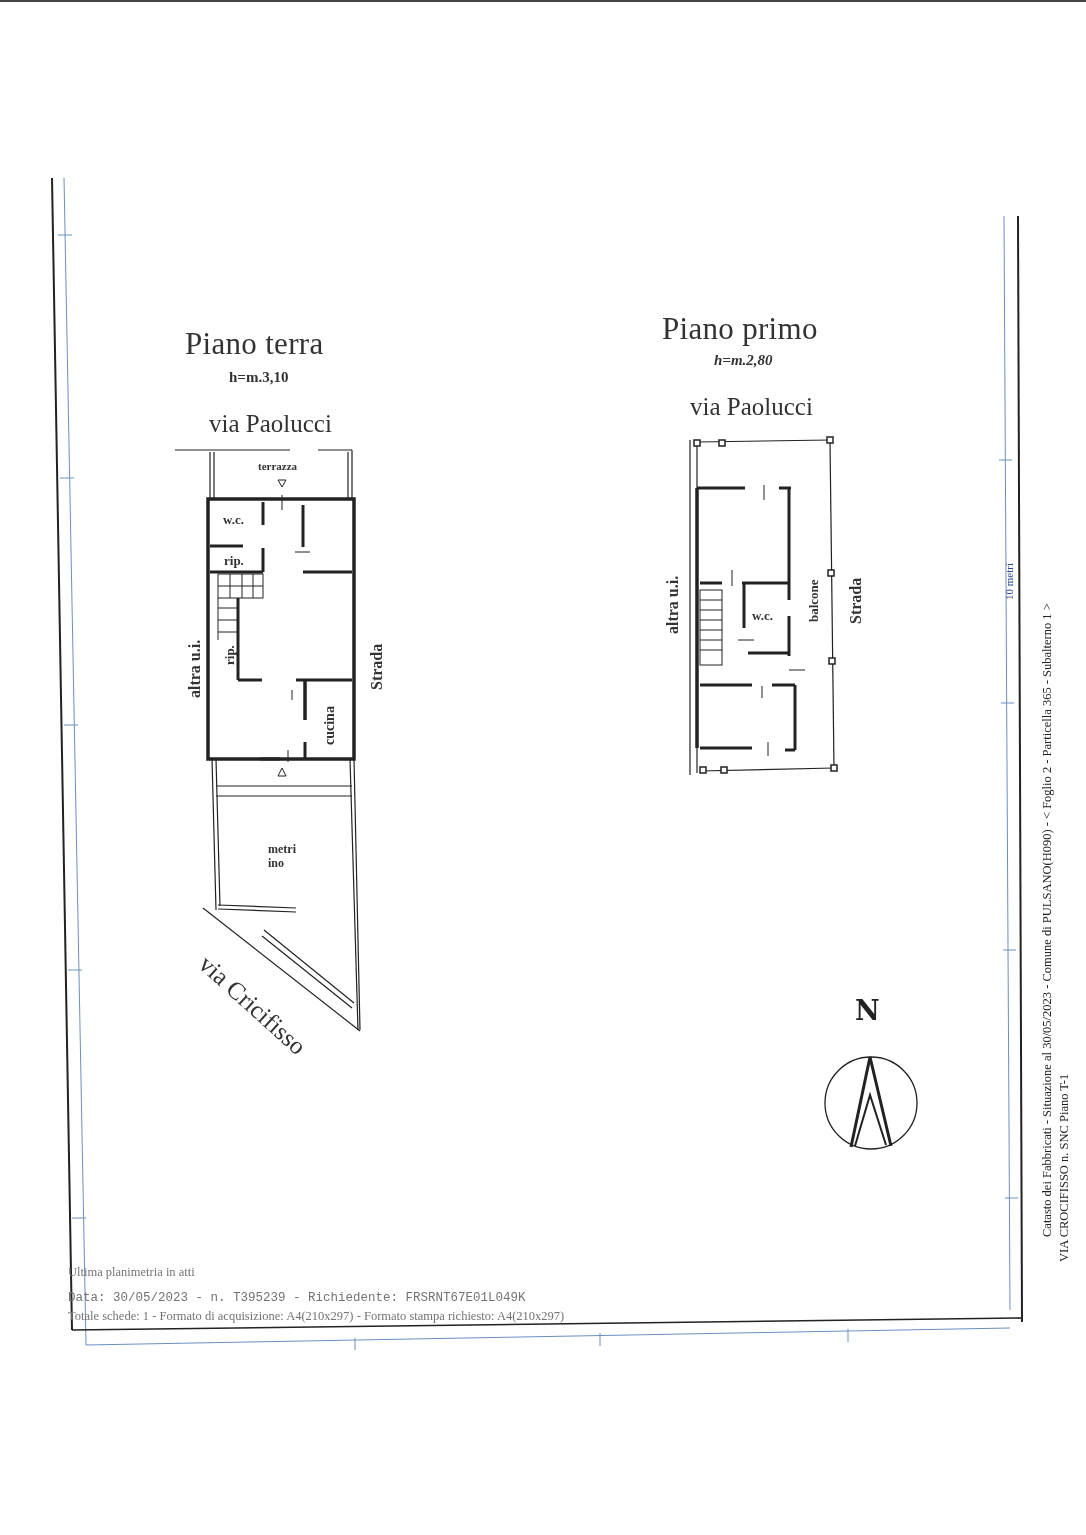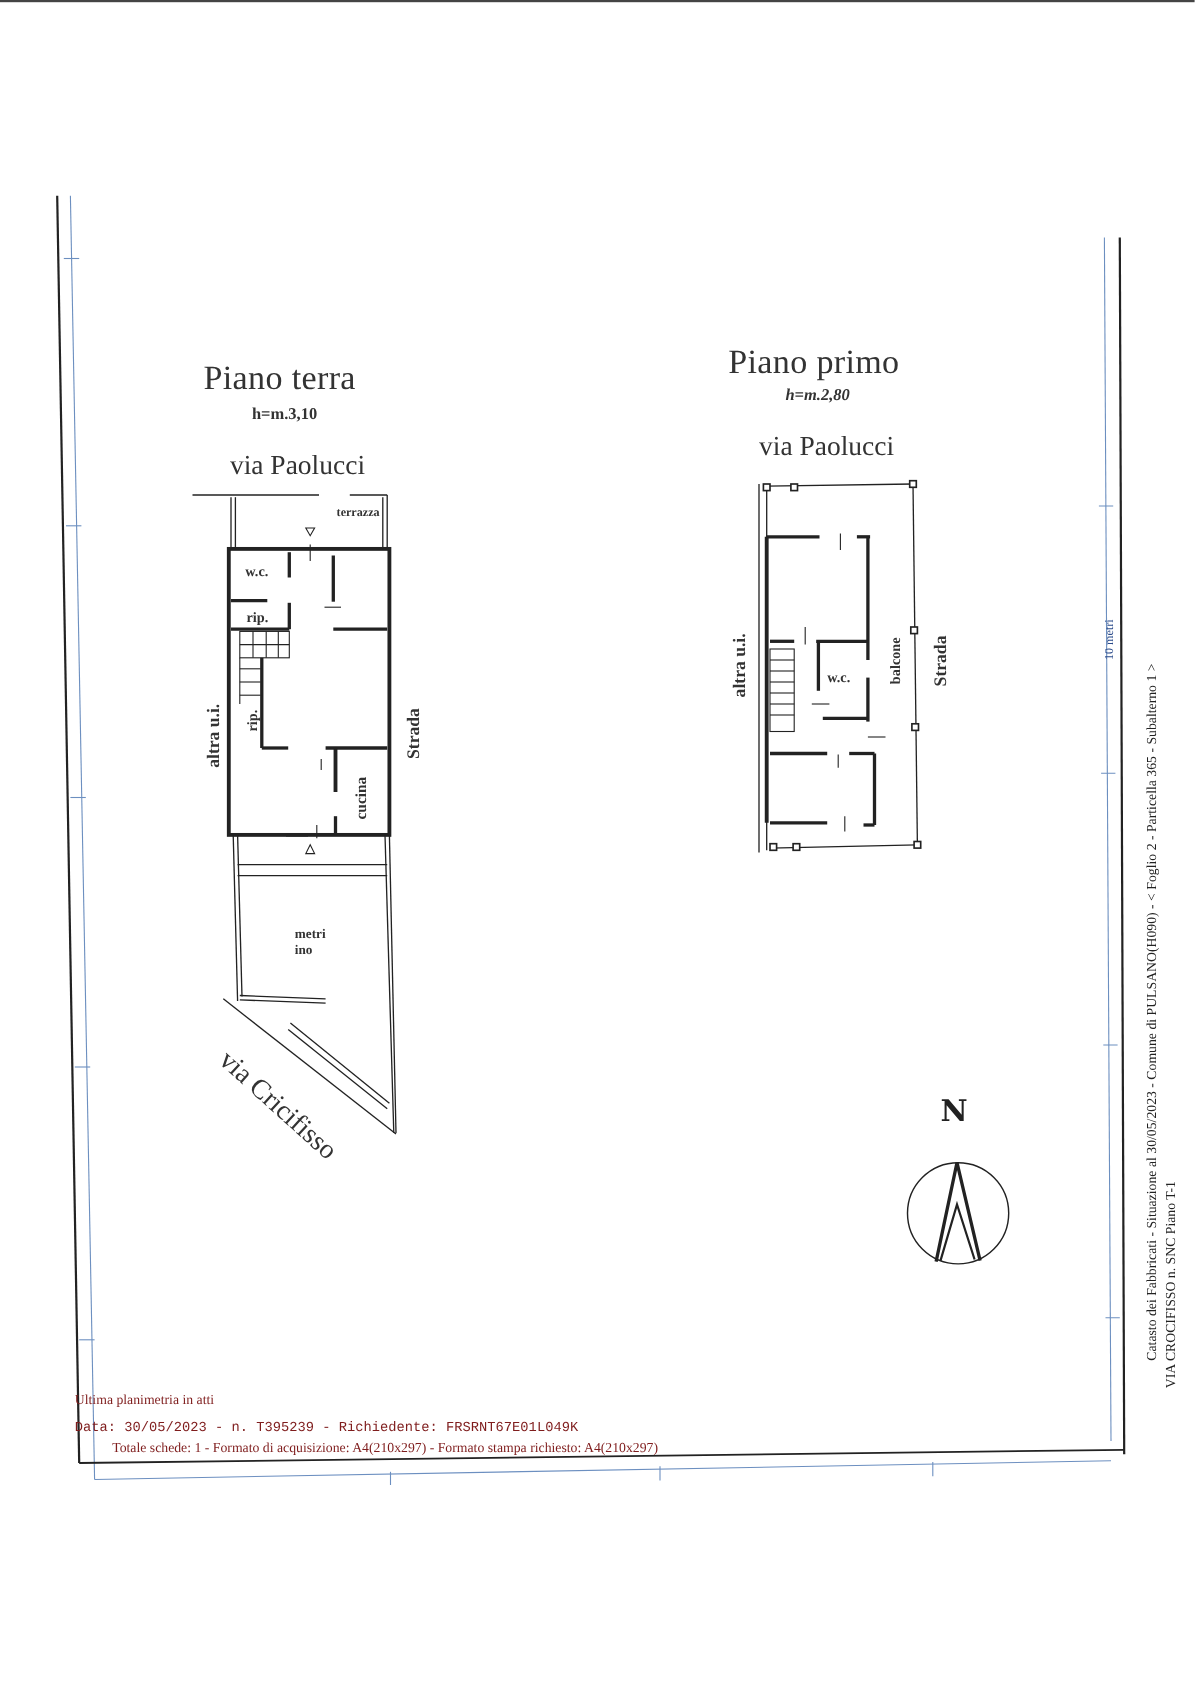--- a/index.html
+++ b/index.html
@@ -6,21 +6,21 @@
   body { width: 1086px; height: 1535px; position: relative; overflow: hidden; font-family: "DejaVu Serif", serif; color: #222; }
   .top-line { position: absolute; left: 0; top: 0; width: 1086px; height: 2px; background: #444; }
   svg.plan { position: absolute; left: 0; top: 0; }
   .lbl { position: absolute; font-family: "Liberation Serif", "DejaVu Serif", serif; color: #333; white-space: nowrap; }
   .title { font-size: 31px; letter-spacing: 0.3px; text-align: center; }
   .height { font-size: 15px; font-weight: bold; }
   .street { font-size: 25px; }
   .room { font-size: 13px; font-weight: bold; }
   .side { font-size: 16px; font-weight: bold; }
   .vert { transform-origin: left top; transform: rotate(-90deg); }
-  .footer { position: absolute; left: 68px; font-family: "Liberation Serif", serif; font-size: 12.5px; color: #7f1d1d; white-space: nowrap; }
+  .footer { position: absolute; left: 68px; font-family: "Liberation Serif", serif; font-size: 12.5px; color: #737373; white-space: nowrap; }
   .sidenote { position: absolute; font-family: "Liberation Serif", serif; font-size: 12.5px; color: #222; white-space: nowrap; transform-origin: left top; transform: rotate(-90deg); }
   .north { position: absolute; left: 855px; top: 995px; font-family: "DejaVu Serif", serif; font-weight: bold; font-size: 27px; color: #222; }
 </style>
 </head>
 <body>
 
 <div class="top-line"></div>
 
 <svg class="plan" width="1086" height="1535" viewBox="0 0 1086 1535">
 
@@ -150,21 +150,21 @@
   <g stroke="#222" fill="none">
     <circle cx="871" cy="1103" r="46" stroke-width="1.3"></circle>
     <polyline points="851,1147 870,1057 891,1146" stroke-width="3"></polyline>
     <polyline points="855,1146 870,1095 886,1145" stroke-width="2"></polyline>
   </g>
 </svg>
 
 <div class="lbl title" style="left:185px; top:326px;">Piano terra</div>
 <div class="lbl height" style="left:229px; top:369px;">h=m.3,10</div>
 <div class="lbl street" style="left:209px; top:410px;">via Paolucci</div>
-<div class="lbl room" style="left:258px; top:460px; font-size:11px;margin-left:48px;">terrazza</div>
+<div class="lbl room" style="left:258px; top:460px; font-size:11px;">terrazza</div>
 <div class="lbl room" style="left:223px; top:512px;">w.c.</div>
 <div class="lbl room" style="left:224px; top:553px;">rip.</div>
 <div class="lbl room vert" style="left:222px; top:665px;">rip.</div>
 <div class="lbl room vert" style="left:322px; top:745px; font-size:14px;">cucina</div>
 <div class="lbl room" style="left:268px; top:842px; font-size:12px;">metri</div>
 <div class="lbl room" style="left:268px; top:856px; font-size:12px;">ino</div>
 <div class="lbl side vert" style="left:186px; top:698px;">altra u.i.</div>
 <div class="lbl side vert" style="left:368px; top:690px;">Strada</div>
 <div class="lbl street" style="left:212px; top:950px; transform-origin:left top; transform:rotate(42deg);">via Cricifisso</div>
 
@@ -178,13 +178,13 @@
 
 <div class="north">N</div>
 
 <div class="sidenote" style="left:1003px; top:600px; font-size:11px; color:#2a4a8a;">10 metri</div>
 
 <div class="sidenote" style="left:1040px; top:1237px;">Catasto dei Fabbricati - Situazione al 30/05/2023 - Comune di PULSANO(H090) - &lt; Foglio 2 - Particella 365 - Subalterno 1 &gt;</div>
 <div class="sidenote" style="left:1057px; top:1262px;">VIA CROCIFISSO n. SNC Piano T-1</div>
 
 <div class="footer" style="top:1265px;">Ultima planimetria in atti</div>
 <div class="footer" style="top:1291px;font-family:Liberation Mono, monospace;">Data: 30/05/2023 - n. T395239 - Richiedente: FRSRNT67E01L049K</div>
-<div class="footer" style="top:1309px;margin-left:34px;">Totale schede: 1 - Formato di acquisizione: A4(210x297)  - Formato stampa richiesto: A4(210x297)</div>
+<div class="footer" style="top:1309px;">Totale schede: 1 - Formato di acquisizione: A4(210x297)  - Formato stampa richiesto: A4(210x297)</div>
 
 </body></html>

